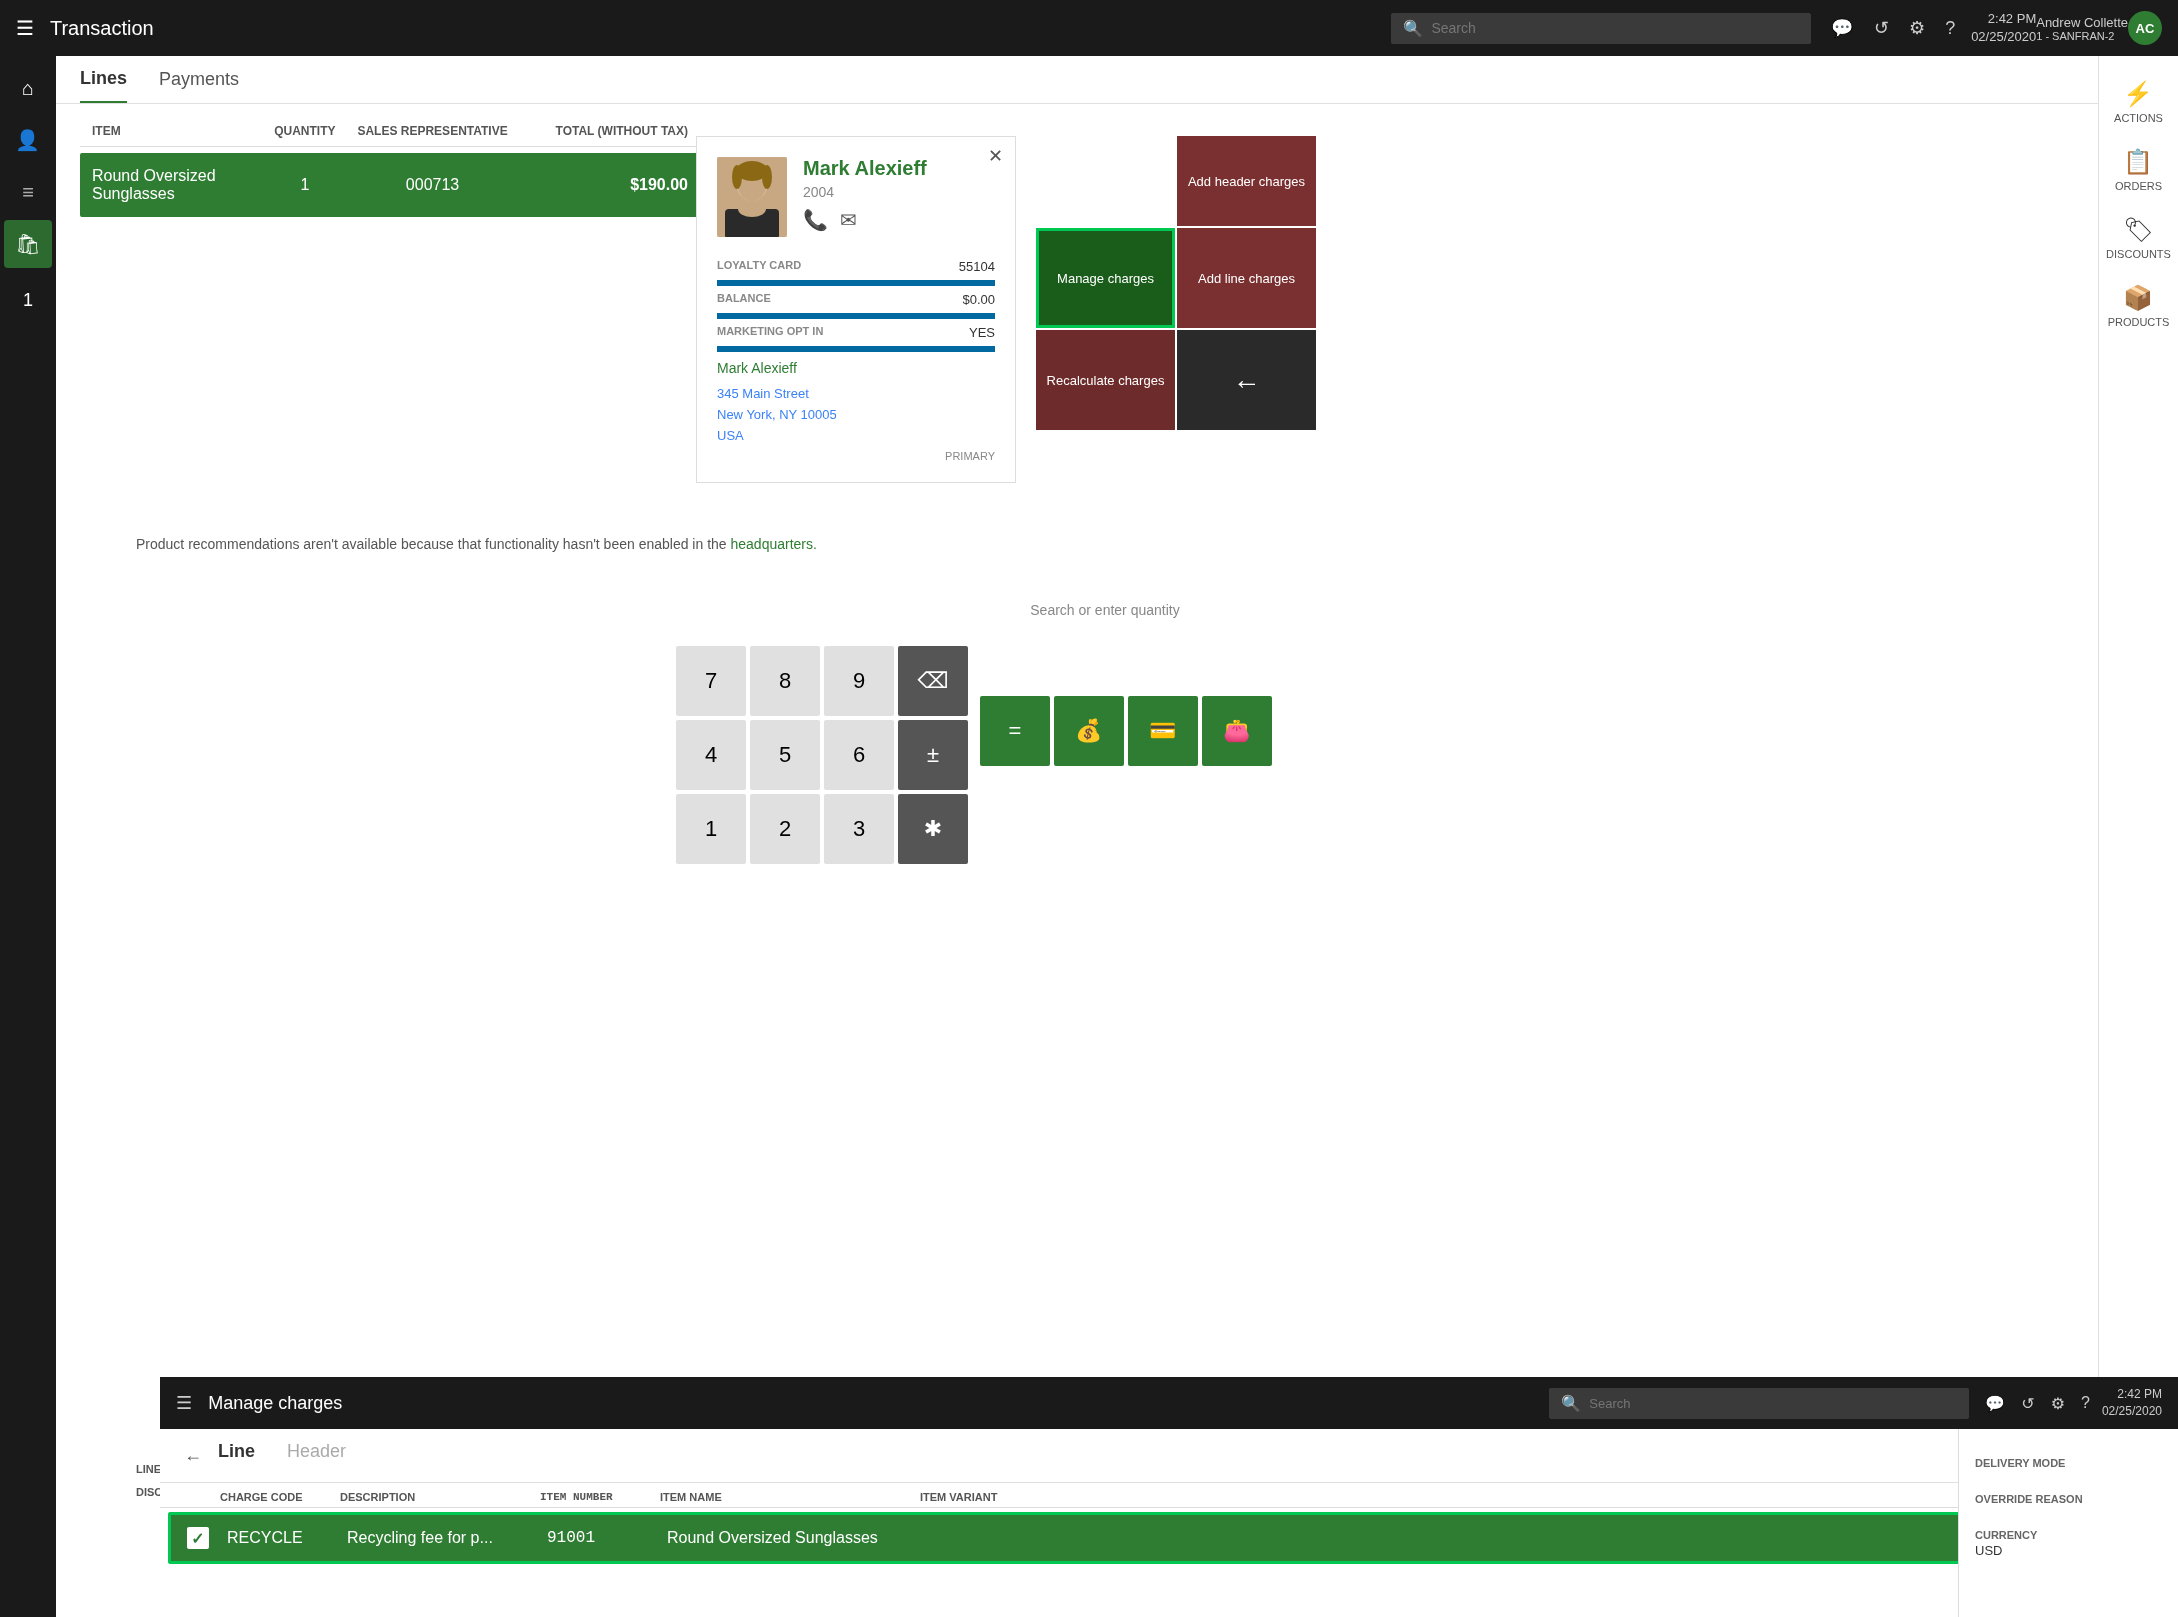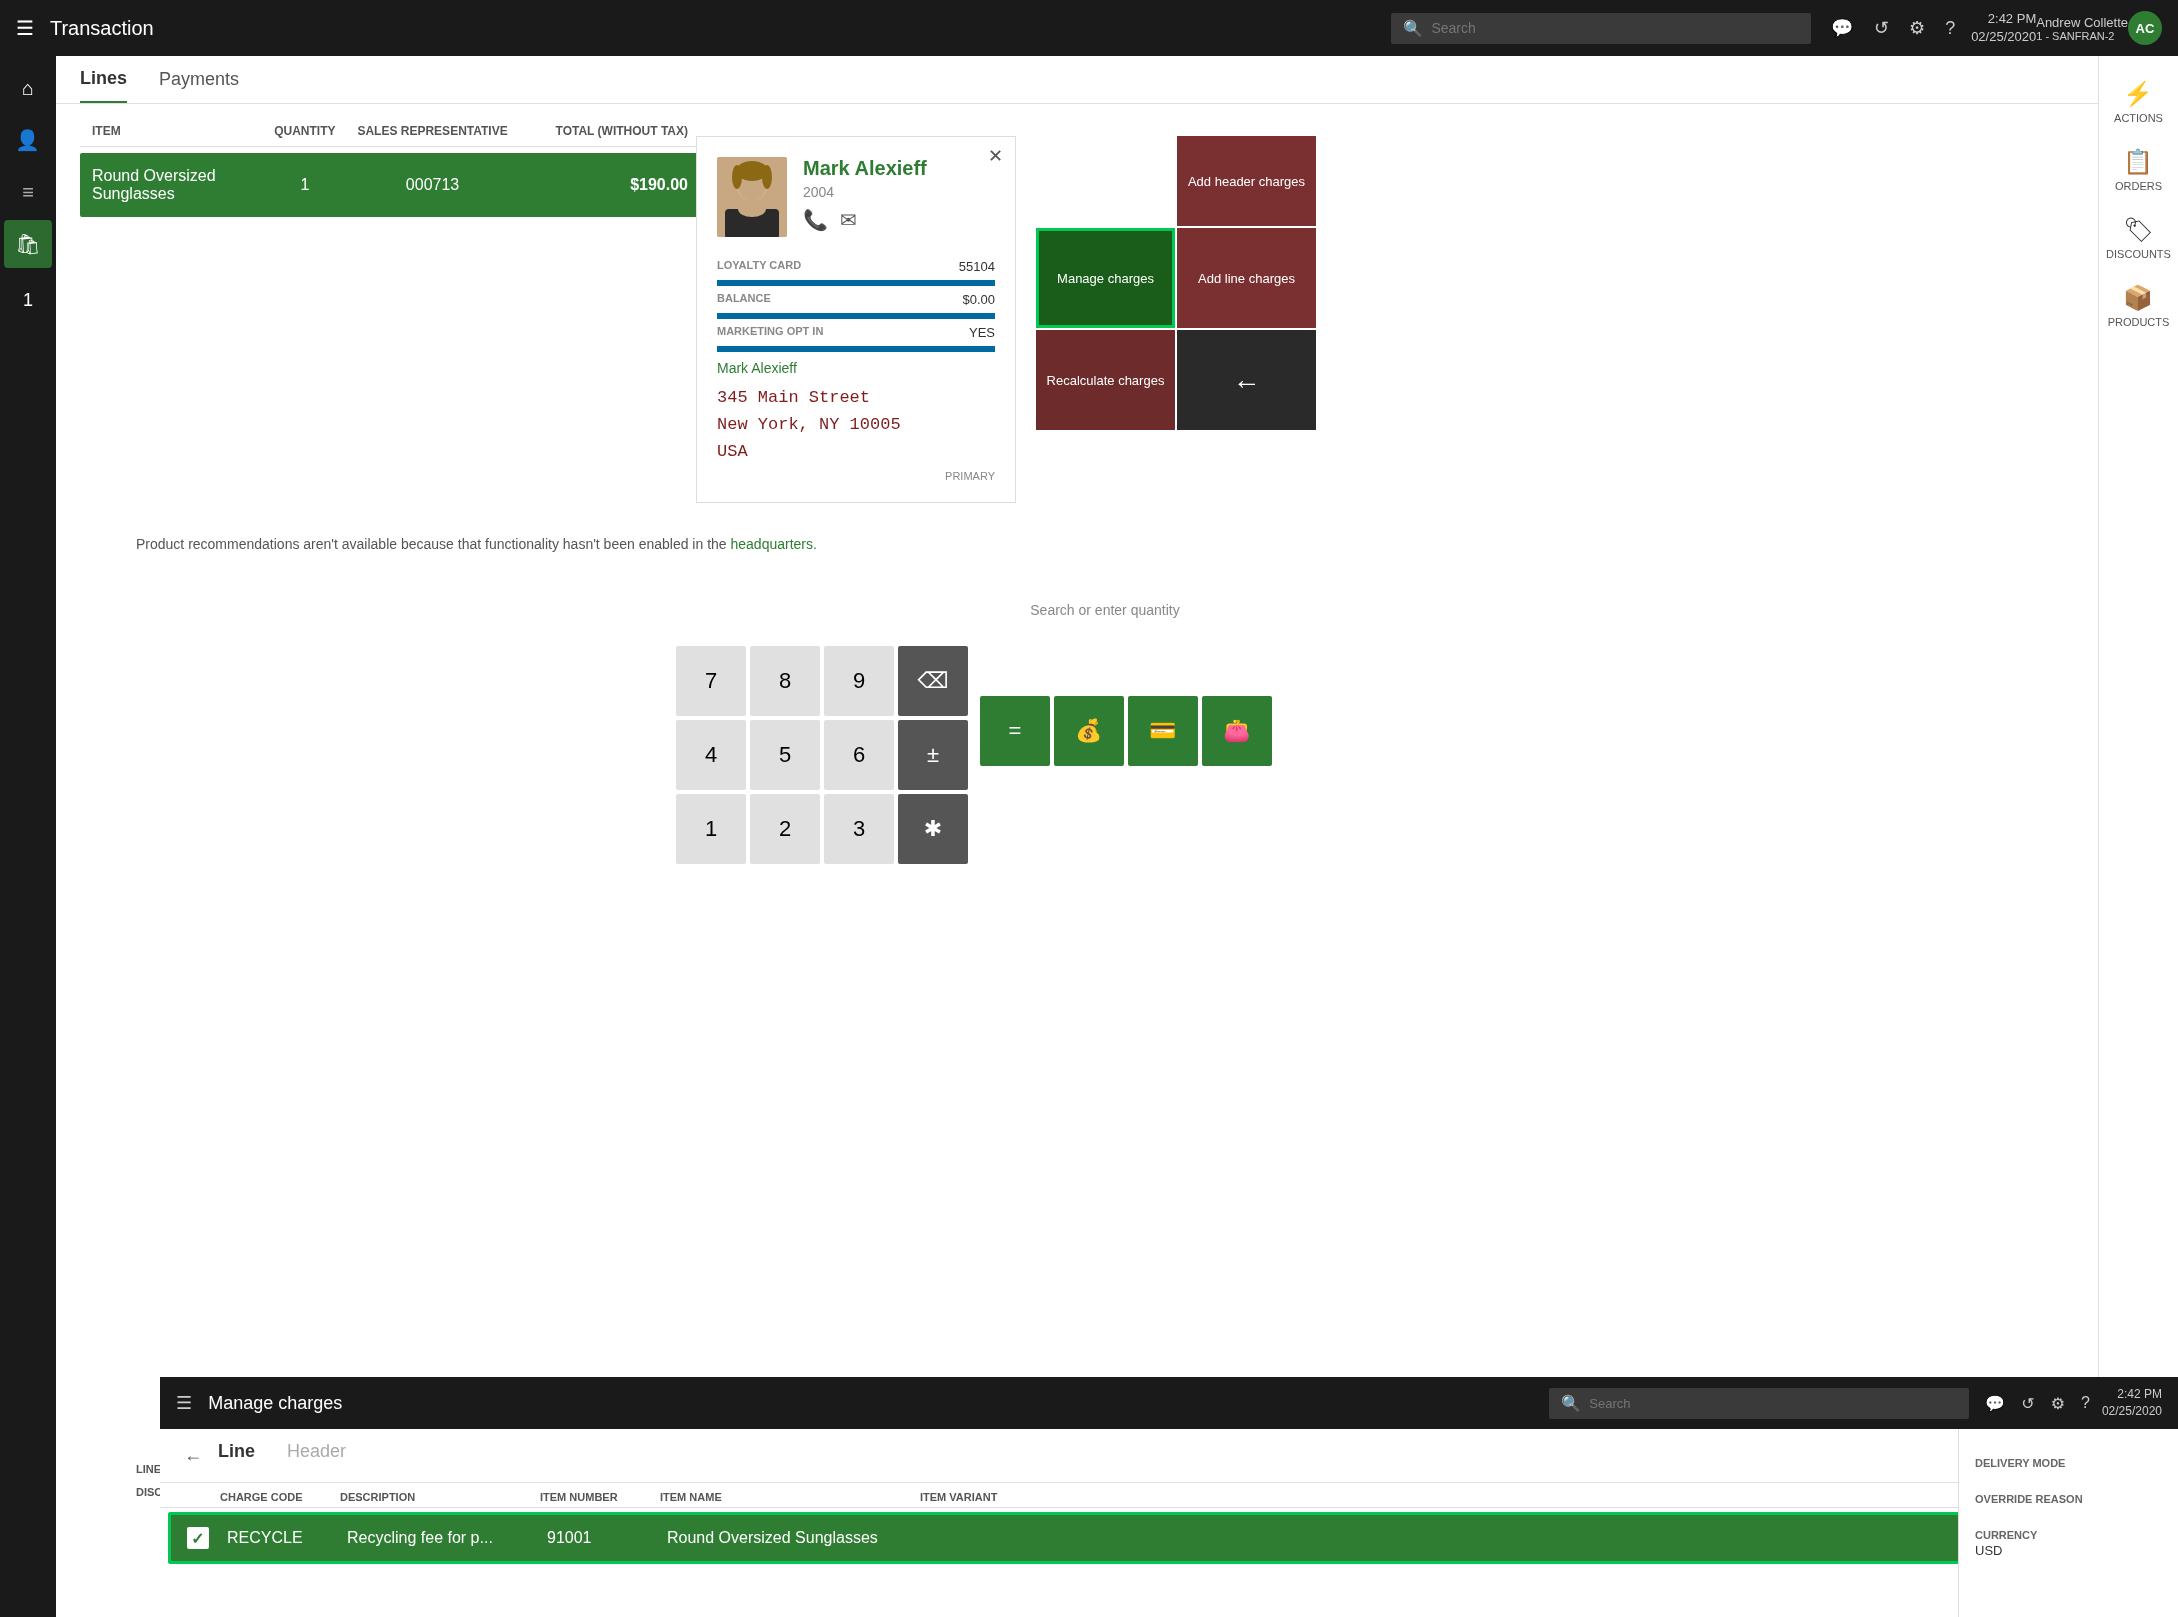--- a/index.html
+++ b/index.html
@@ -176,21 +176,21 @@
     .detail-row {
       display: flex;
       justify-content: space-between;
       padding: 6px 0;
       border-bottom: 6px solid #0369a1;
       font-size: 13px;
     }
     .detail-label { color: #888; font-size: 11px; text-transform: uppercase; font-weight: 600; }
     .detail-value { color: #333; }
     .customer-link { color: #2e7d32; font-size: 14px; text-decoration: none; margin: 8px 0; display: block; }
-    .customer-address { font-size: 17px; color: #7f1d1d; line-height: 1.6; font-family: Liberation Mono, monospace; }
+    .customer-address { font-size: 13px; color: #3b82f6; line-height: 1.6; }
     .primary-badge { font-size: 11px; color: #888; text-align: right; margin-top: 4px; }
 
     
     .actions-panel {
       position: absolute;
       top: 80px;
       left: 980px;
       width: 280px;
       z-index: 20;
       display: grid;
@@ -411,21 +411,21 @@
       display: flex;
       padding: 8px 60px 4px 60px;
       font-size: 11px;
       font-weight: 700;
       color: #555;
       border-bottom: 1px solid #ddd;
       text-transform: uppercase;
     }
     .ch-code { width: 120px; }
     .ch-desc { width: 200px; }
-    .ch-itemnum { width: 120px; }
+    .ch-itemnum { width: 120px; font-family: Liberation Mono, monospace; }
     .ch-itemname { width: 260px; }
     .ch-variant { width: 180px; }
     .ch-amount { flex: 1; text-align: right; }
 
     .charges-row-selected {
       background: #2e7d32;
       color: white;
       display: flex;
       align-items: center;
       padding: 12px 16px;

